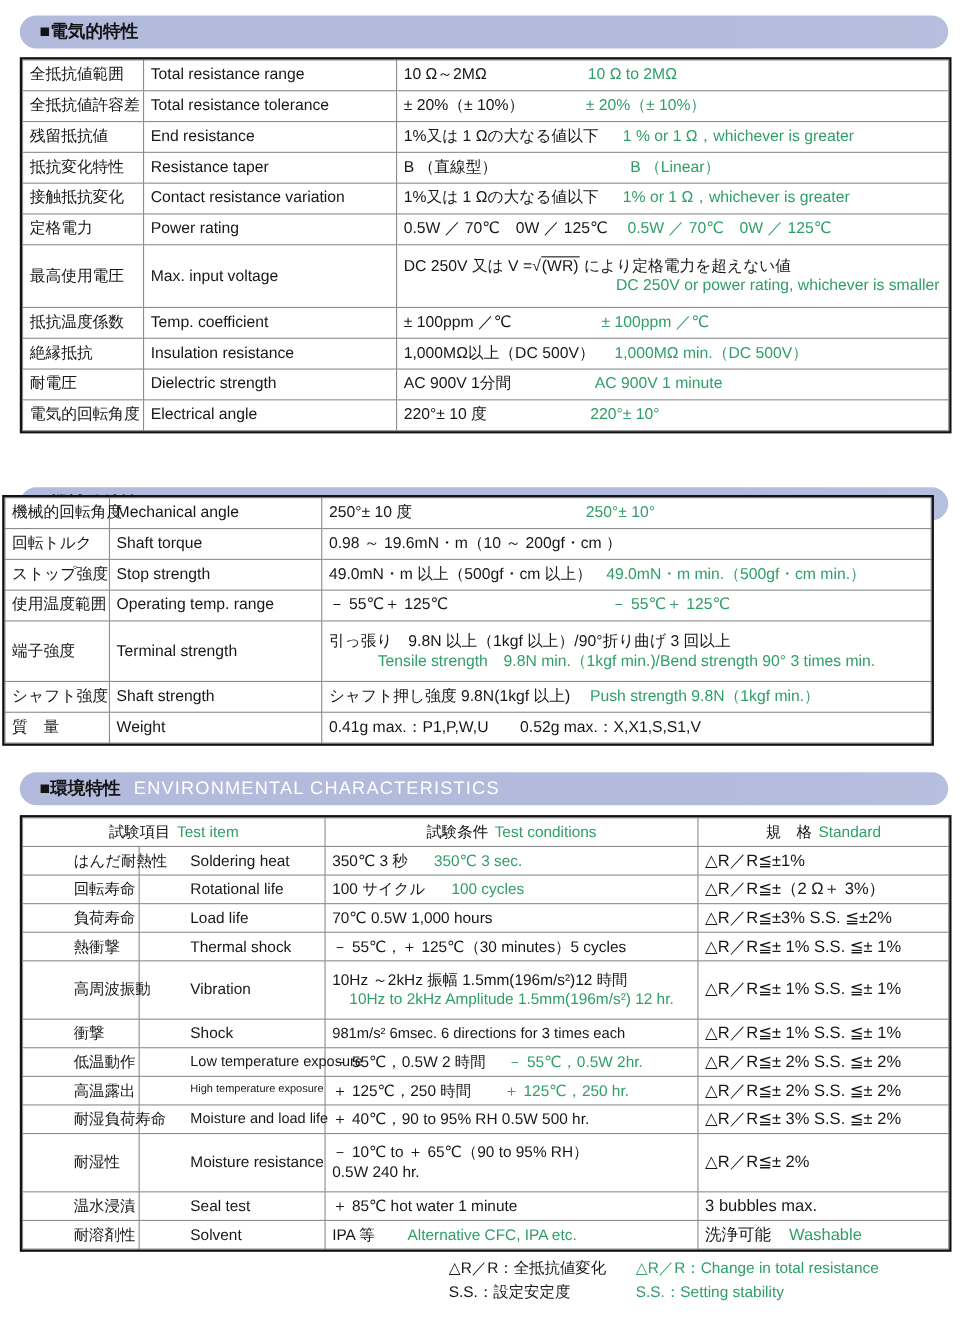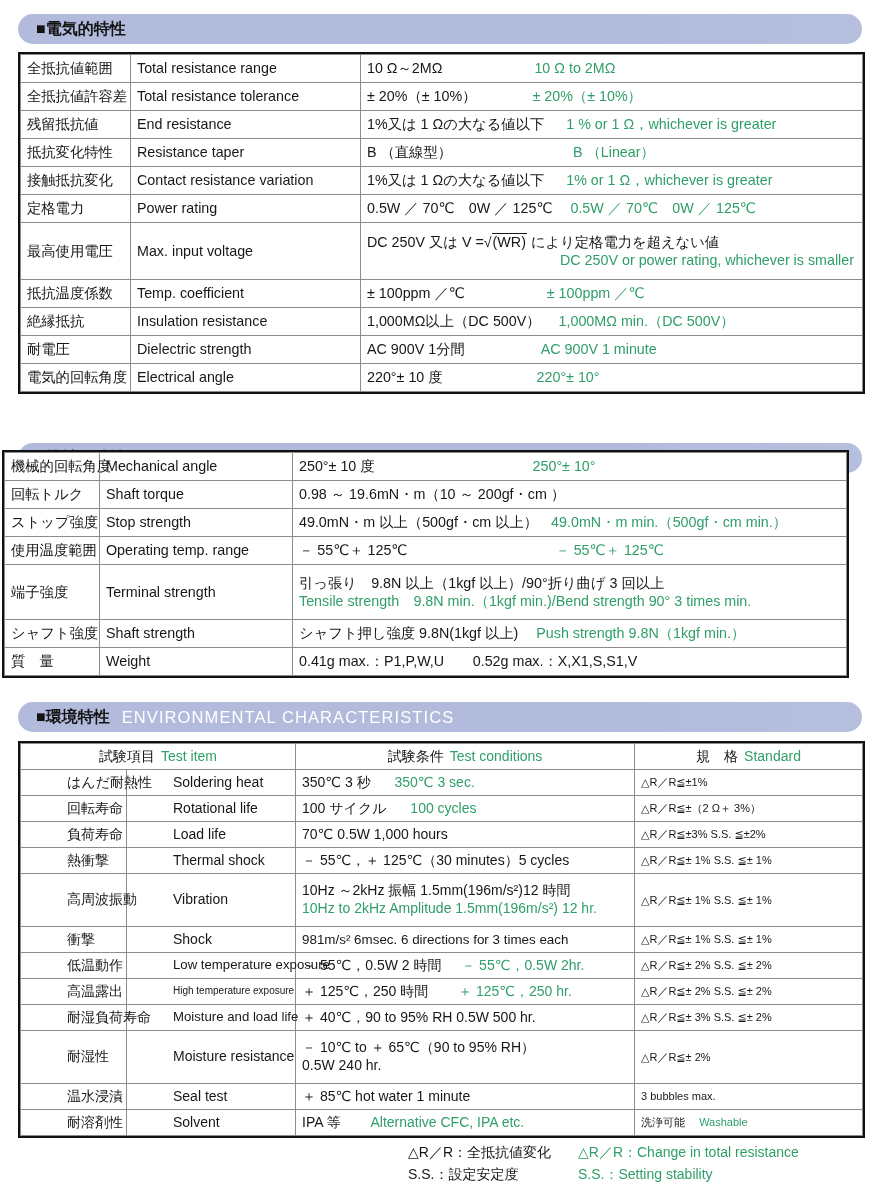--- a/index.html
+++ b/index.html
@@ -75,21 +75,21 @@
     white-space: nowrap;
   }
   td.en {
     color: #2f9e68;
     font-size: 14.6px;
     white-space: nowrap;
   }
   td.val {
     color: #171717;
   }
-  .g { color: #2f9e68; }
+  .g { color: #2f9e68; text-align: center; }
   .k { color: #171717; }
   .nowrap { white-space: nowrap; }
   .two-line { line-height: 1.45; }
   .sqrt-over {
     border-top: 1px solid #171717;
     padding: 0 1px;
   }
 
   
   #table-electrical { left: 20px; top: 54px; width: 842px; }
@@ -106,21 +106,21 @@
   #table-mechanical td { height: 27px; }
 
   
   #table-environmental { left: 20px; top: 743px; width: 842px; }
   #table-environmental col.c1 { width: 106px; }
   #table-environmental col.c2 { width: 169px; }
   #table-environmental col.c3 { width: 339px; }
   #table-environmental col.c4 { width: 228px; }
   #table-environmental td { height: 25px; font-size: 14px; }
   #table-environmental td.jp, #table-environmental td.en { font-size: 14px; padding-left: 46px; }
-  #table-environmental td.std { font-size: 11px; white-space: nowrap; }
+  #table-environmental td.std { font-size: 15px; white-space: nowrap; }
   #table-environmental .hdr { text-align: center; }
   #table-environmental .hdr .jp-h { color:#111; }
   #table-environmental .hdr .en-h { color:#2f9e68; margin-left: 6px; }
 
   
   #footnotes {
     position: absolute;
     left: 408px;
     top: 1142px;
     font-size: 14px;

